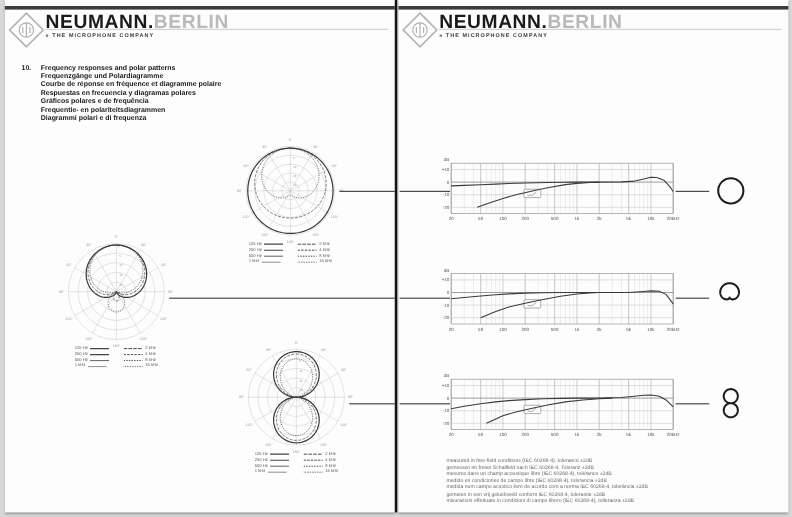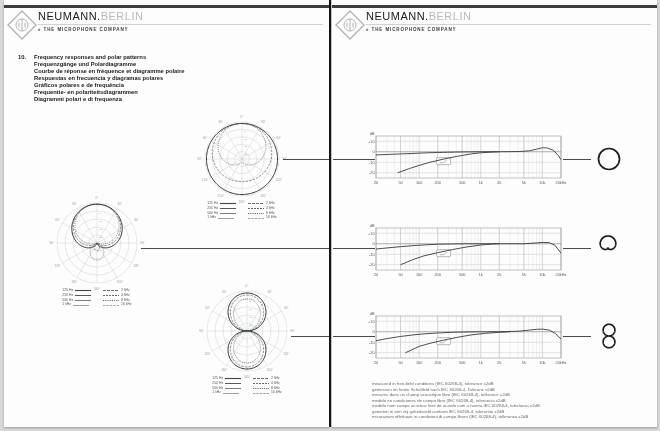--- a/index.html
+++ b/index.html
@@ -4,21 +4,21 @@
 <style>
   html,body{margin:0;padding:0;}
   body{background:#c9c9c9;font-family:"Liberation Sans",sans-serif;}
   #canvas{position:relative;width:660px;height:431px;background:#d8d8d8;overflow:hidden;}
   .page{position:absolute;top:0;height:427px;background:#fdfdfd;box-shadow:0 1px 2px rgba(0,0,0,.3);}
   #page-left{left:4px;width:325px;}
   #page-right{left:332px;width:325px;}
   #divider{position:absolute;left:329px;top:0;width:2px;height:427px;background:#141414;}
   .topbar{position:absolute;top:5px;left:0;right:0;height:3px;background:#3d3d3d;}
   .logo{position:absolute;left:2px;top:9px;}
-  .brand{position:absolute;left:34px;top:10px;font-size:11px;font-weight:normal;letter-spacing:.5px;white-space:nowrap;}
+  .brand{position:absolute;left:34px;top:10px;font-size:16px;font-weight:bold;letter-spacing:.5px;white-space:nowrap;}
   .brand .nm{color:#1a1a1a;}
   .brand .city{color:#b9b9b9;}
   .brand-rule{position:absolute;left:34px;right:6px;top:24px;height:1px;background:#d2d2d2;}
   .tagline{position:absolute;left:34px;top:27px;font-size:4.5px;font-weight:bold;letter-spacing:.9px;color:#3a3a3a;white-space:nowrap;}
   .heading{position:absolute;left:14px;top:54px;display:flex;gap:4px;}
   .heading .num{font-size:5.8px;font-weight:bold;color:#1a1a1a;width:12px;}
   .heading .lines div{font-size:5.8px;font-weight:bold;color:#1a1a1a;line-height:7px;white-space:nowrap;}
   .polar{position:absolute;}
   .legend{position:absolute;width:112px;display:flex;gap:12px;justify-content:center;}
   .legend .col{display:flex;flex-direction:column;gap:1.2px;}

